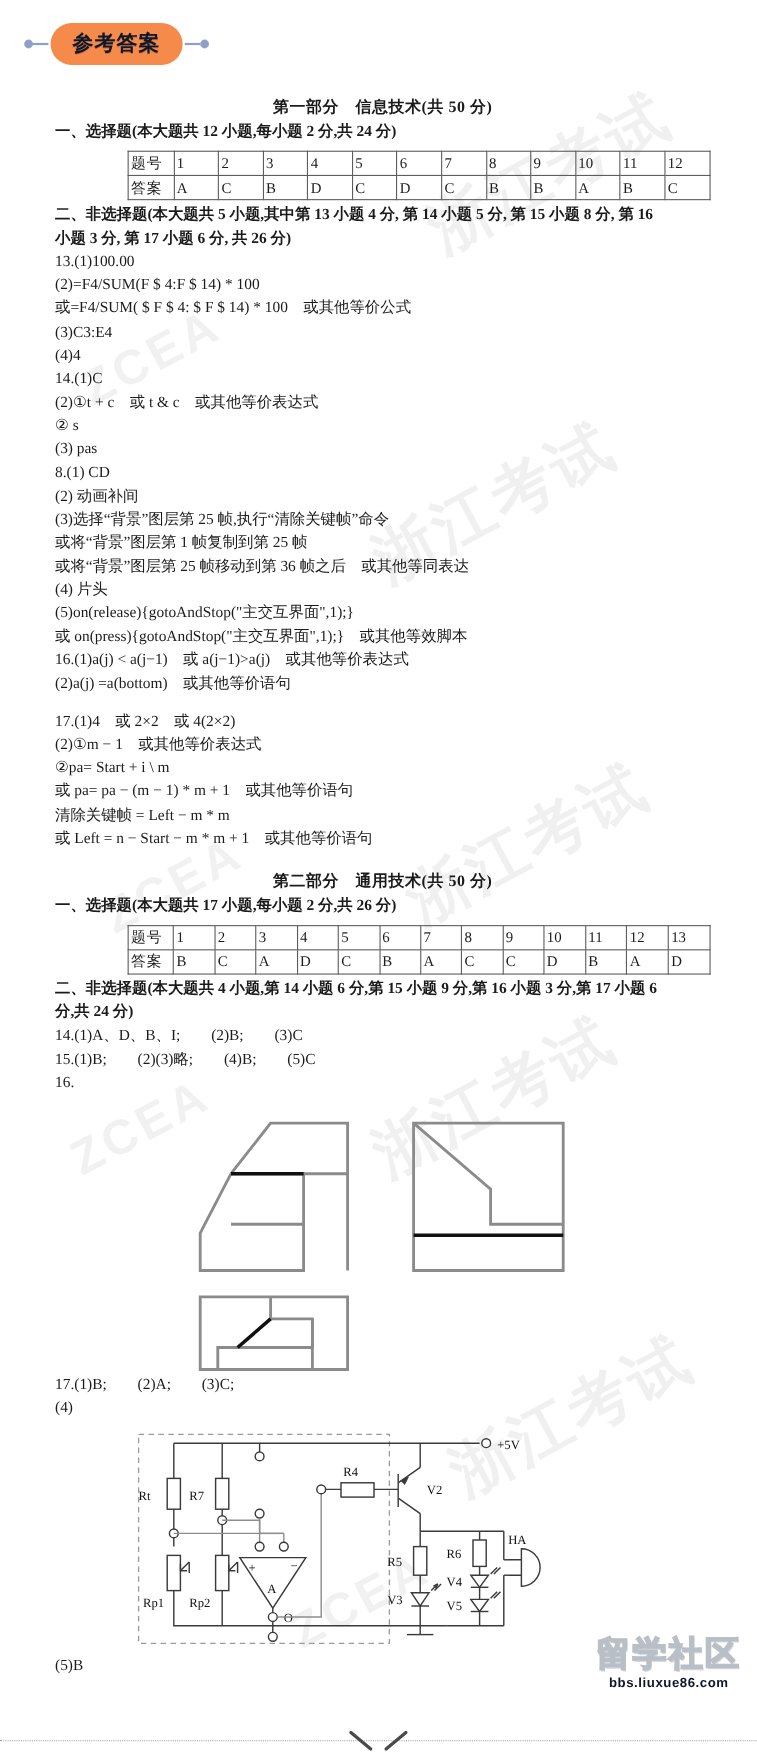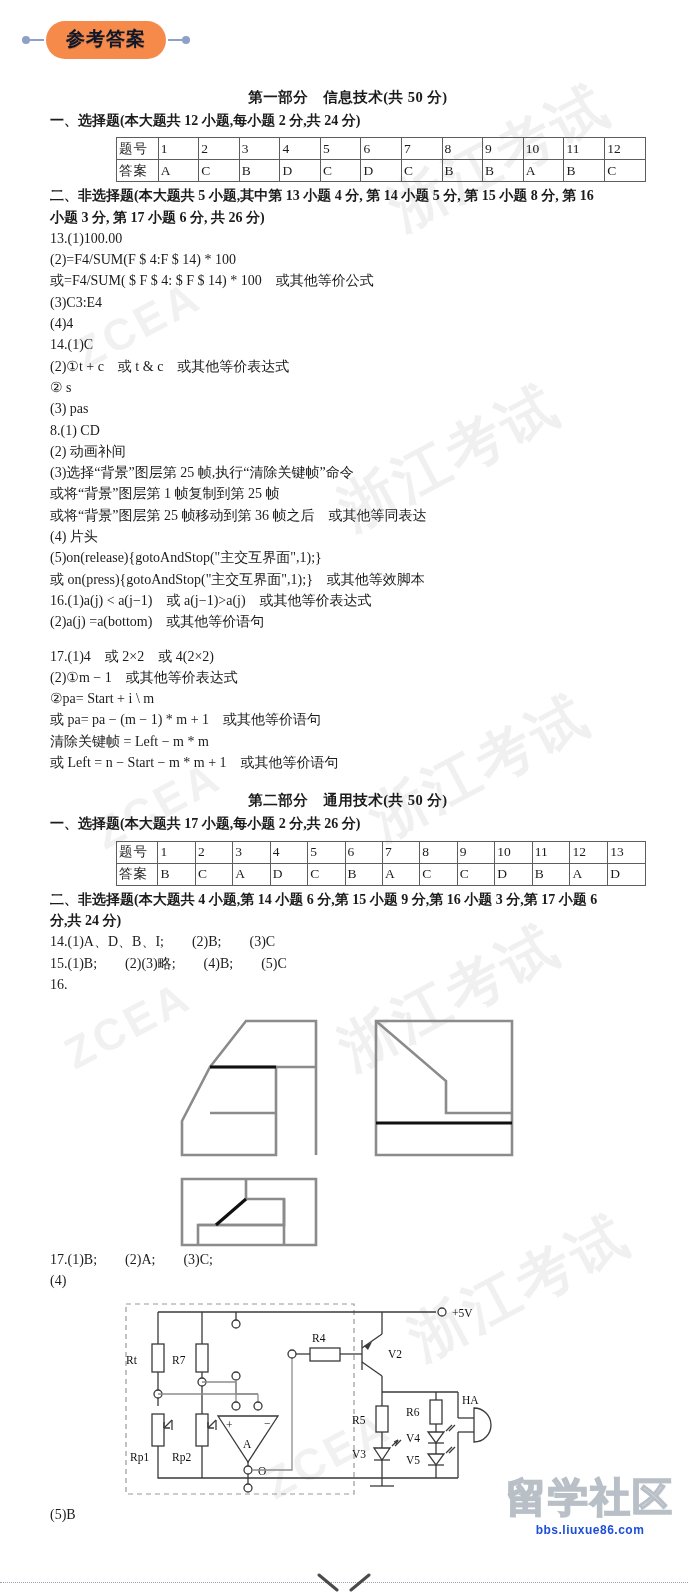--- a/index.html
+++ b/index.html
@@ -84,28 +84,28 @@
   }
 
   
   #logo{
     position:absolute;right:14px;bottom:56px;
     text-align:center;
     font-family:"Liberation Sans",sans-serif;
     user-select:none;
   }
   #logo .big{
-    font-size:40px;font-weight:bold;letter-spacing:2px;
+    font-size:31px;font-weight:bold;letter-spacing:2px;
     color:#f2f2f2;
     -webkit-text-stroke:1.6px #b9bfc6;
     text-shadow:1px 1px 0 #d8dce0;
   }
   #logo .small{
     font-size:12px;font-weight:bold;letter-spacing:.5px;
-    color:#1d4ed8;margin-top:-2px;
+    color:#0f172a;margin-top:-2px;
   }
 </style>
 </head>
 <body>
 
 <div class="wm a" style="left:380px;top:120px;">浙江考试</div>
 <div class="wm a" style="left:330px;top:420px;">浙江考试</div>
 <div class="wm a" style="left:360px;top:730px;">浙江考试</div>
 <div class="wm a" style="left:400px;top:1250px;">浙江考试</div>
 <div class="wm a" style="left:330px;top:960px;">浙江考试</div>

